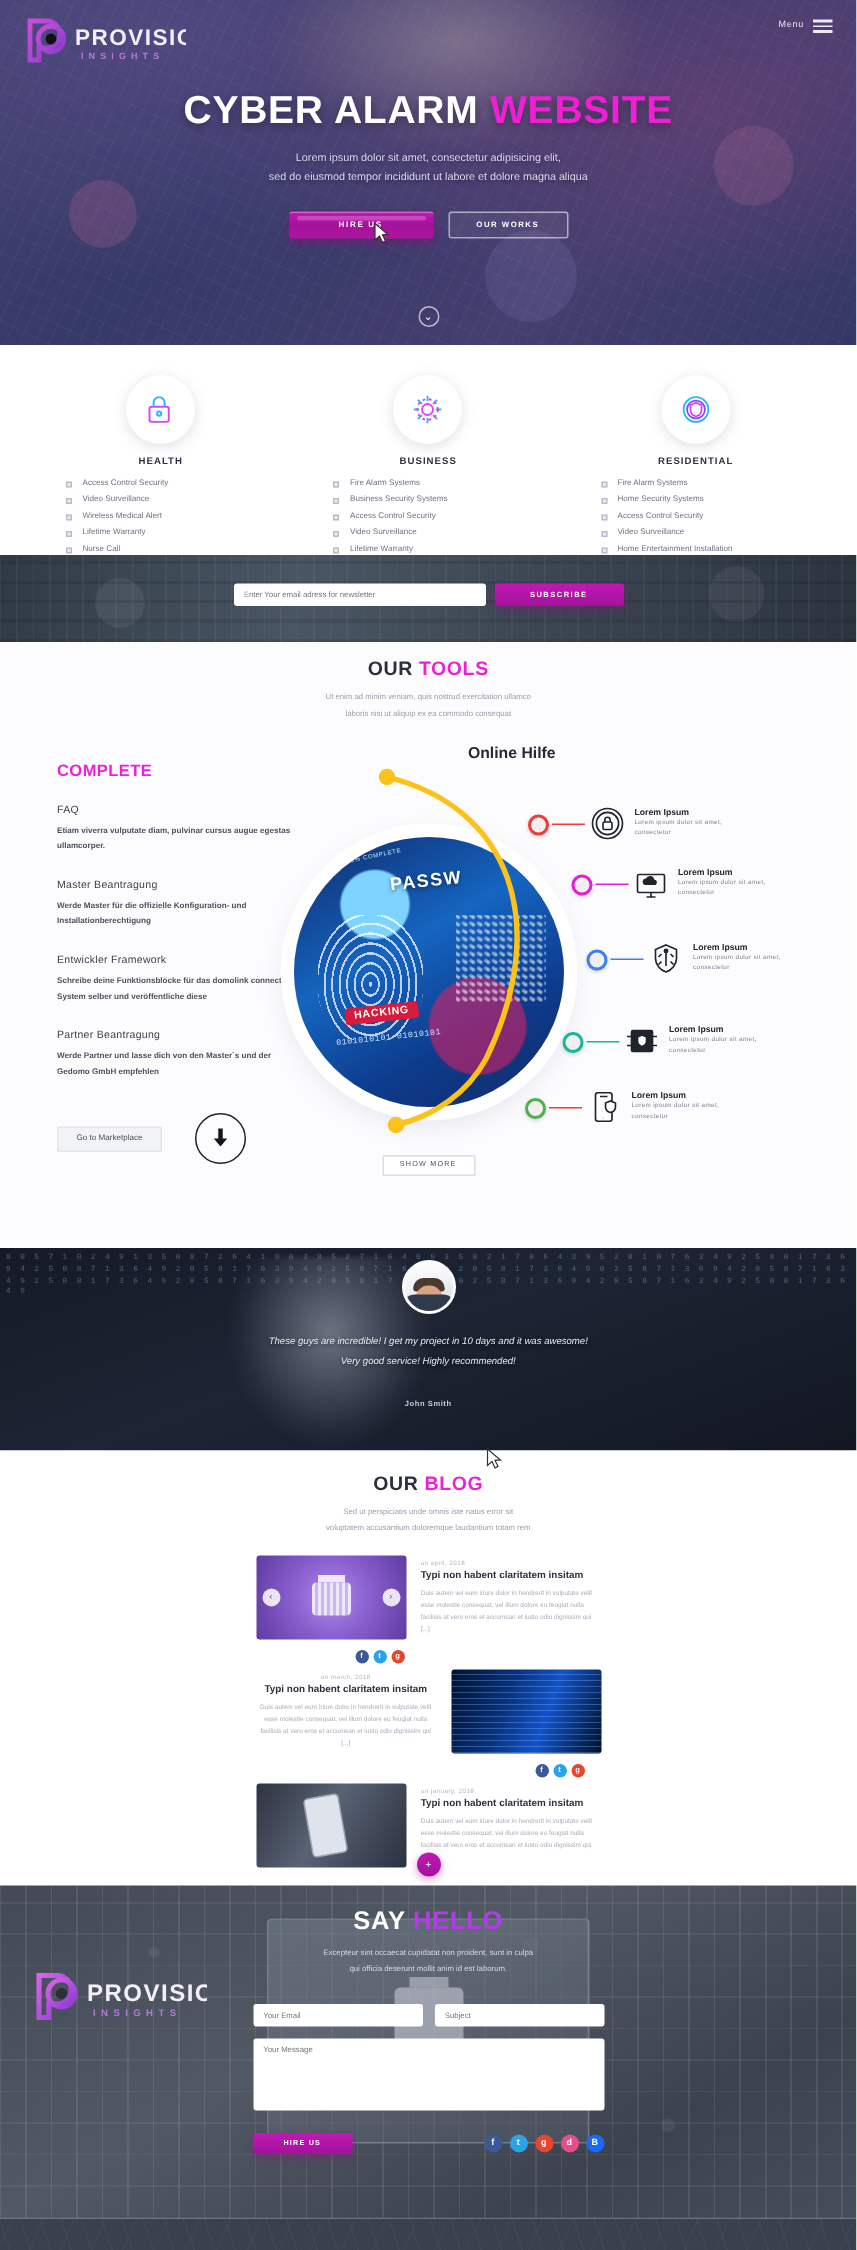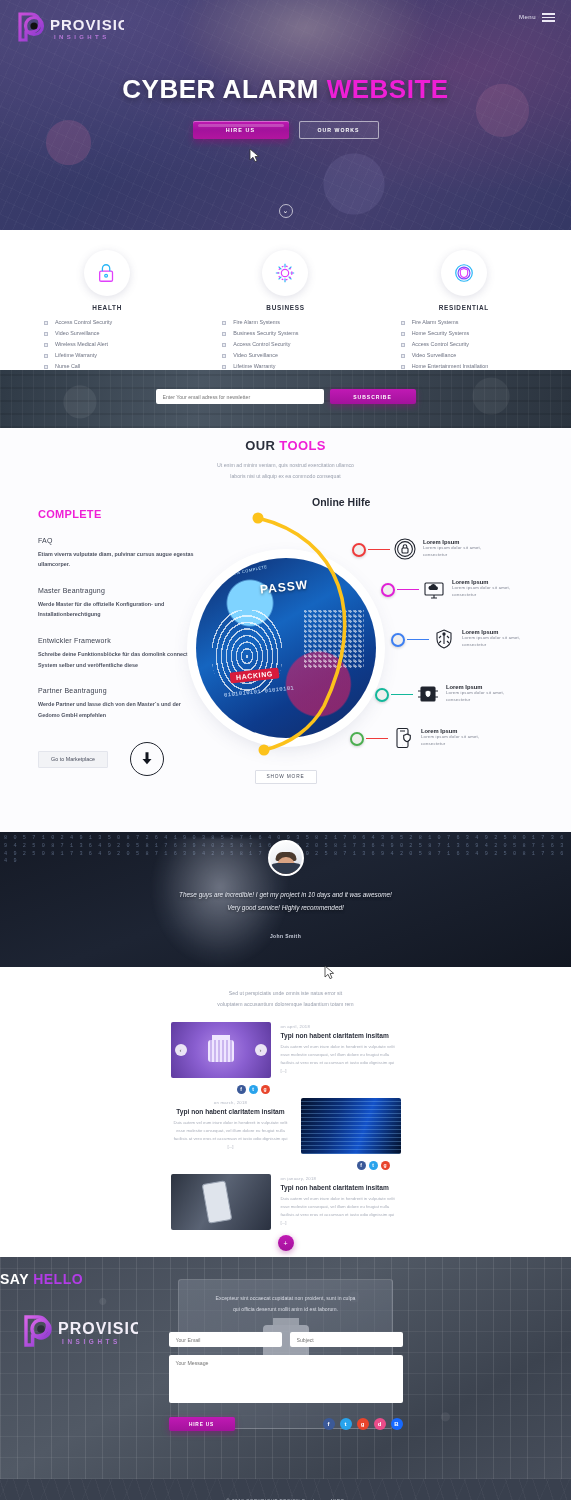--- a/index.html
+++ b/index.html
@@ -37,21 +37,21 @@
   .logo { position: absolute; top: 10px; left: 14px; width: 110px; height: 38px; z-index: 5; }
   .logo svg { display: block; }
   .menu {
     position: absolute; top: 13px; right: 16px; z-index: 5;
     display: flex; align-items: center; gap: 6px;
     color: #e8e6f2; font-size: 6px; letter-spacing: .5px;
   }
   .burger { display: flex; flex-direction: column; gap: 2px; }
   .burger i { display: block; width: 13px; height: 1.6px; background: #ede9f5; }
   .hero-center {
-    position: relative; z-index: 4; text-align: center; padding-top: 74px;
+    position: relative; z-index: 4; text-align: center; padding-top: 58px;
   }
   .hero-title {
     font-size: 26px; font-weight: bold; letter-spacing: .5px; color: #ffffff;
     text-shadow: 0 2px 6px rgba(0,0,0,.35);
   }
   .hero-title .accent { color: #ef1fd6; }
   .hero-sub {
     margin-top: 9px; color: #ddd9ee; font-size: 7.2px; line-height: 1.85;
     text-shadow: 0 1px 3px rgba(0,0,0,.4);
   }
@@ -334,21 +334,21 @@
     position: absolute; left: 178px; top: 22px; width: 215px; height: 150px;
     background: linear-gradient(160deg, rgba(120,128,142,.55), rgba(80,88,102,.55));
     border: 1px solid rgba(255,255,255,.18); border-radius: 3px;
   }
   .chip::after {
     content: ""; position: absolute; left: 50%; top: 48%; transform: translate(-50%,-50%);
     width: 46px; height: 52px; border-radius: 4px;
     background: rgba(210,214,222,.55); box-shadow: 0 -17px 0 -10px rgba(210,214,222,.5);
   }
   .contact-inner { position: relative; z-index: 4; padding-top: 14px; }
-  .contact-title { text-align: left; font-size: 14px; font-weight: bold; color: #fff; letter-spacing: .5px; }
+  .contact-title { text-align: center; font-size: 17px; font-weight: bold; color: #fff; letter-spacing: .5px; }
   .contact-title .accent { color: #b23ce6; }
   .contact-sub {
     text-align: center; margin-top: 6px; font-size: 5.2px; color: #d7dae3; line-height: 2.05;
   }
   .footer-logo { position: absolute; left: 20px; top: 55px; z-index: 5; width: 118px; }
   .form { margin: 18px auto 0; width: 234px; }
   .form-row { display: flex; gap: 8px; }
   .inp {
     height: 15px; border: none; border-radius: 2px; background: #fff;
     font-size: 5.2px; color: #8a8f9c; padding: 0 7px; flex: 1;
@@ -418,20 +418,24 @@
           <i></i>
           <i></i>
         </span>
     </div>
 
     <div class="hero-center">
       <div class="hero-title">
         <span>CYBER ALARM</span>
         <span class="accent">WEBSITE</span>
       </div>
+      <div class="hero-sub">
+        <div>Lorem ipsum dolor sit amet, consectetur adipisicing elit,</div>
+        <div>sed do eiusmod tempor incididunt ut labore et dolore magna aliqua</div>
+      </div>
       <div class="hero-btns">
         <button class="btn-primary">HIRE US</button>
         <button class="btn-ghost">OUR WORKS</button>
       </div>
     </div>
 
     <svg class="cursor-hero" width="11" height="15" viewBox="0 0 11 15">
       <path d="M1 1 L1 12 L4 9.3 L6 13.6 L8 12.7 L6 8.6 L9.6 8.3 Z" fill="#fff" stroke="#333" stroke-width=".8"></path>
     </svg>
 
@@ -693,20 +697,23 @@
       <div class="shirt"></div>
     </div>
     <div class="testi-quote">
       <div>These guys are incredible! I get my project in 10 days and it was awesome!</div>
       <div>Very good service! Highly recommended!</div>
     </div>
     <div class="testi-name">John Smith</div>
   </section>
 
   <section class="blog">
+    <div class="sec-title">
+      <span>OUR </span><span class="accent">BLOG</span>
+    </div>
     <div class="sec-sub">
       <div>Sed ut perspiciatis unde omnis iste natus error sit</div>
       <div>voluptatem accusantium doloremque laudantium totam rem</div>
     </div>
 
     <div class="post-wrap" style="margin-top:12px;">
 
       <div class="post">
         <div class="post-img img-lock">
           <div class="post-arrow-l">‹</div>

